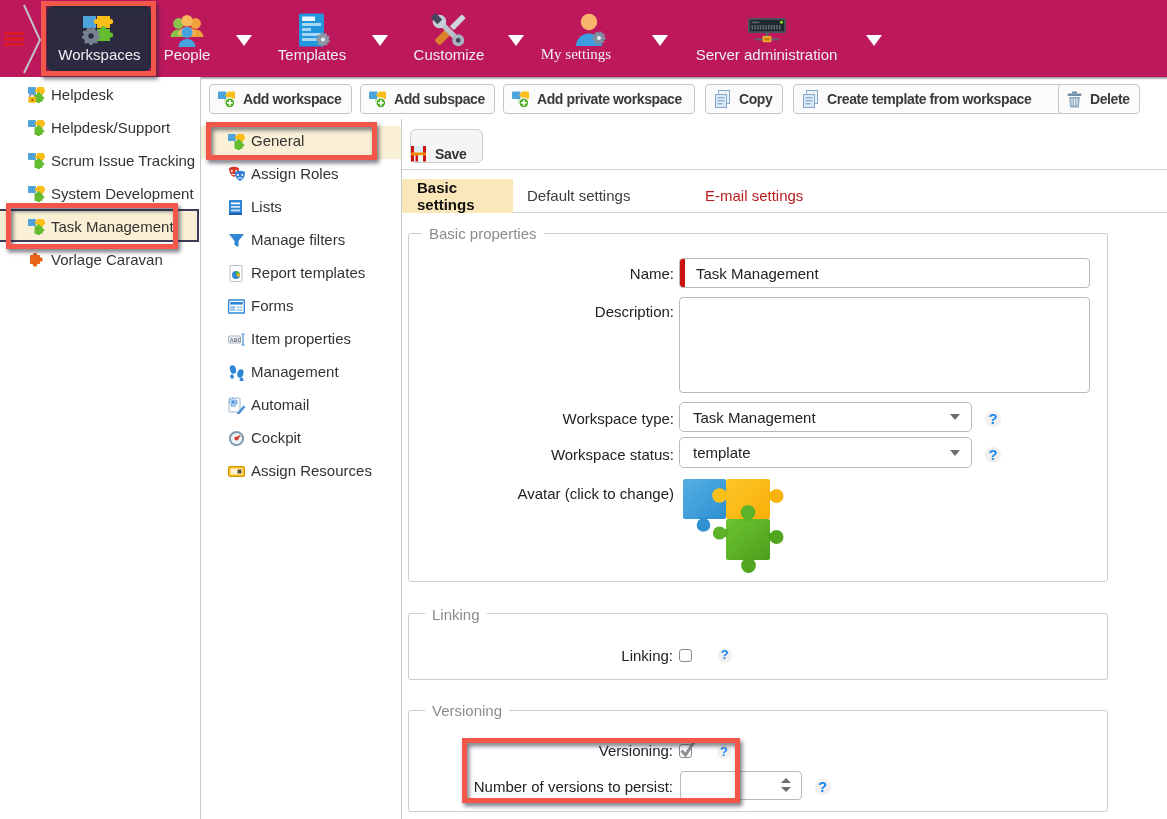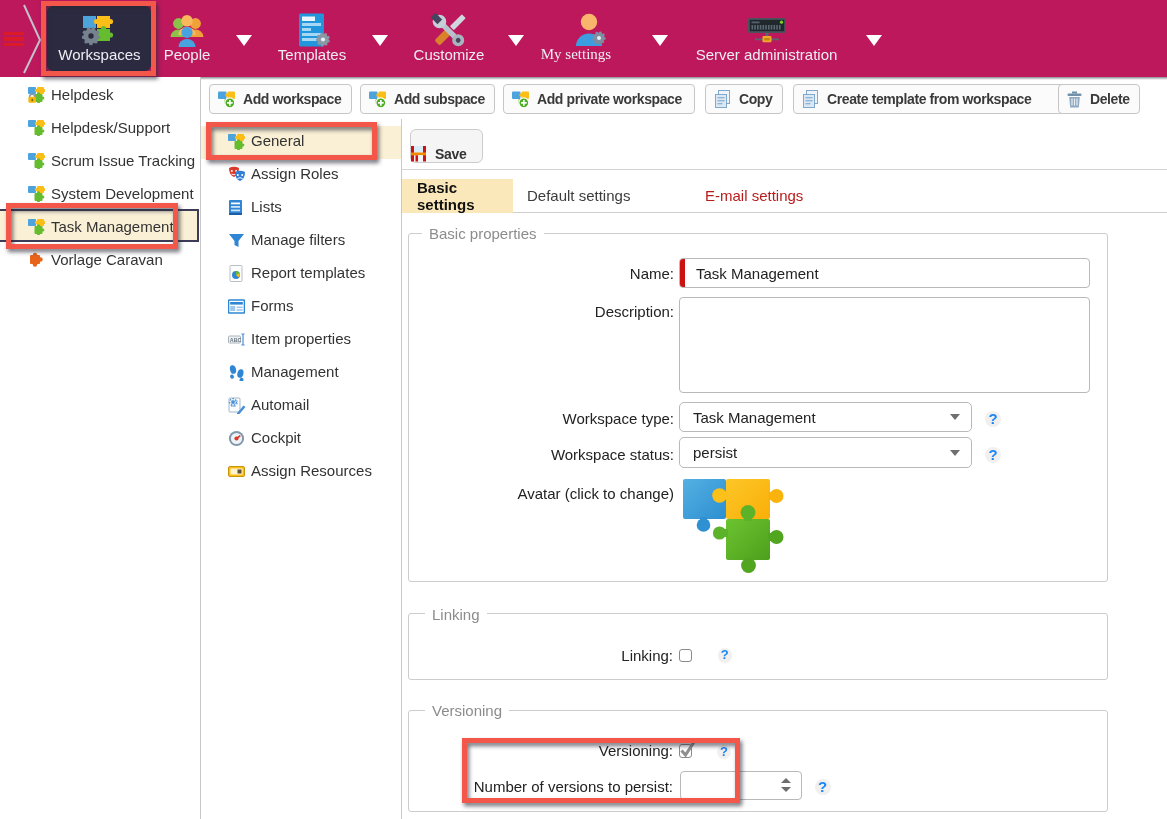--- a/index.html
+++ b/index.html
@@ -438,21 +438,21 @@
 <div class="flabel" style="left:674px;top:303px;">Description:</div>
 <div class="abs" style="left:679px;top:296.5px;width:411px;height:96.5px;background:#fff;border:1px solid #b9b9b9;border-radius:4px;"></div>
 <div class="flabel" style="left:674px;top:410px;">Workspace type:</div>
 <div class="abs" style="left:679px;top:401.5px;width:293px;height:30.5px;background:#fff;border:1px solid #b9b9b9;border-radius:5px;">
     <div style="position:absolute;left:13px;top:6px;font-size:15px;color:#222;">Task Management</div>
   </div>
 <div class="seltri" style="left:950px;top:414.3px;"></div>
 <div class="help" style="left:985px;top:411px;">?</div>
 <div class="flabel" style="left:674px;top:446px;">Workspace status:</div>
 <div class="abs" style="left:679px;top:437px;width:293px;height:30.5px;background:#fff;border:1px solid #b9b9b9;border-radius:5px;">
-    <div style="position:absolute;left:13px;top:6px;font-size:15px;color:#222;">persist</div>
+    <div style="position:absolute;left:13px;top:6px;font-size:15px;color:#222;">template</div>
   </div>
 <div class="seltri" style="left:950px;top:450px;"></div>
 <div class="help" style="left:985px;top:446.5px;">?</div>
 <div class="flabel" style="left:674px;top:485px;">Avatar (click to change)</div>
 <svg style="position:absolute;left:681px;top:479px;" width="104" height="95" viewBox="0 0 104 95">
     <defs>
       <linearGradient id="gb" x1="0" y1="0" x2="1" y2="1">
         <stop offset="0" stop-color="#55b0e3"></stop>
         <stop offset="1" stop-color="#2d8fd0"></stop>
       </linearGradient>

